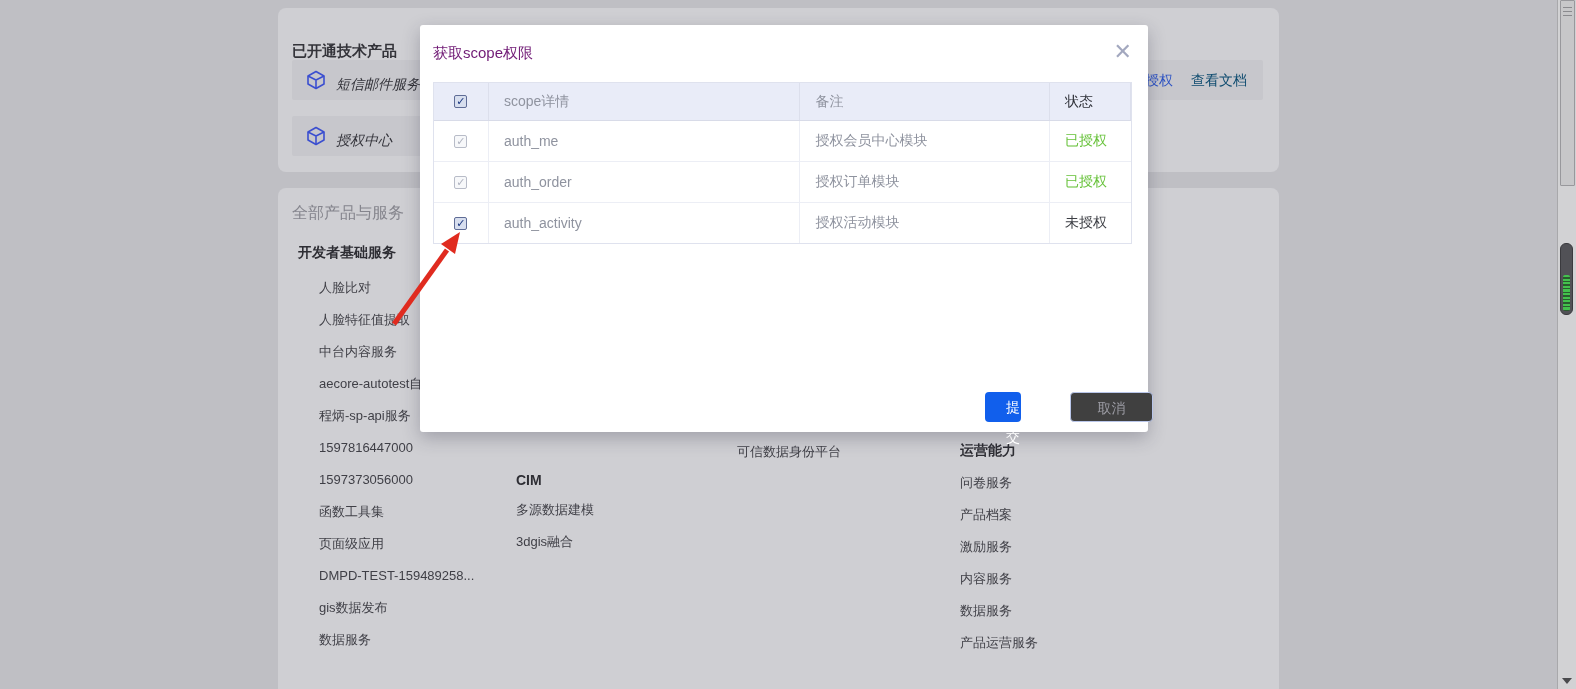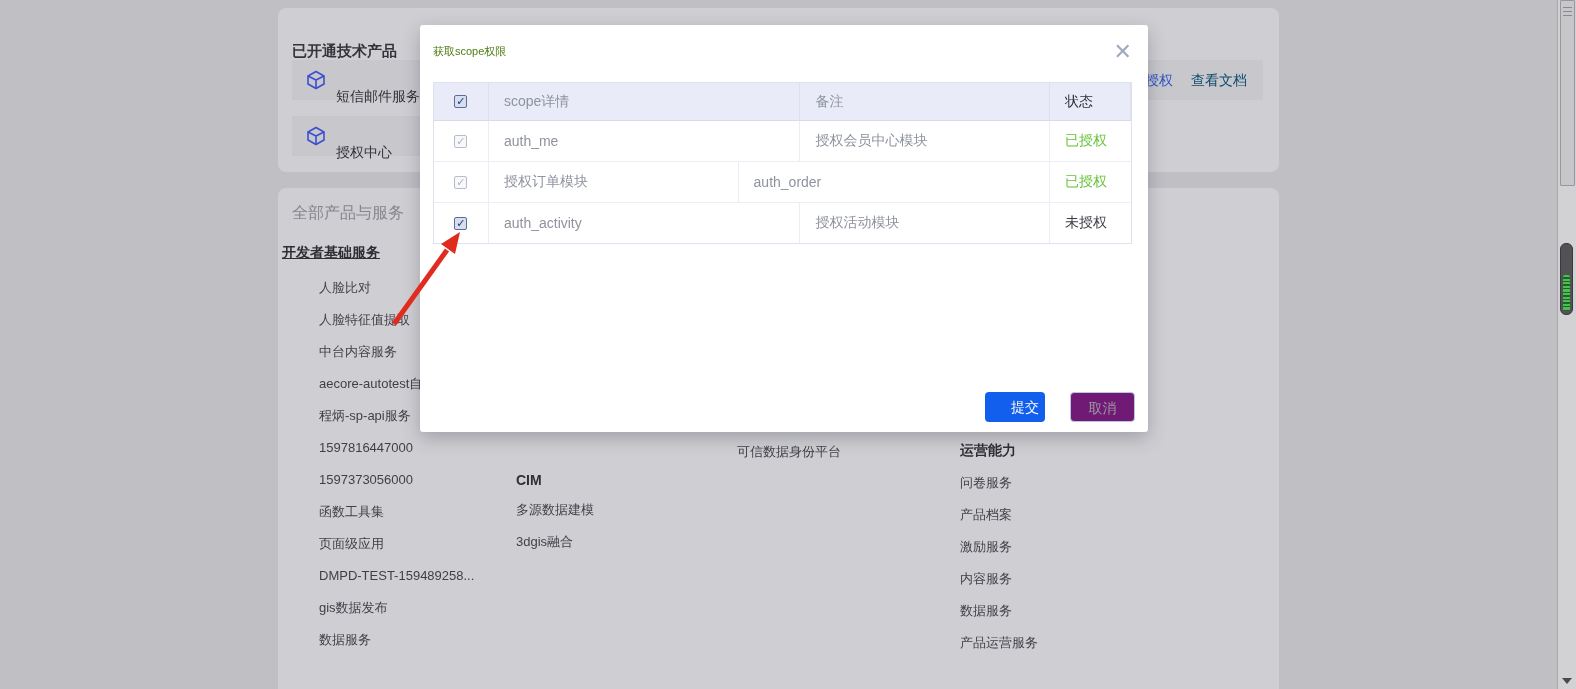--- a/index.html
+++ b/index.html
@@ -22,22 +22,22 @@
     font-size:15px; font-weight:bold; color:#34343a;margin-top:20px;
   }
   .prow {
     position:absolute; left:14px; height:40px;
     background:#c7c7cc; border-radius:2px;
   }
   .prow .cube {
     position:absolute; left:13px; top:9px; width:22px; height:22px;
   }
   .prow .pname {
-    position:absolute; left:44px; top:16px; line-height:40px;
-    font-size:14px; color:#33333a;
+    position:absolute; left:44px; top:4px; line-height:40px;
+    font-size:14px; color:#33333a;font-style:italic;
   }
   .prow .plinks {
     position:absolute; right:16px; top:0; line-height:40px; font-size:14px;
   }
   .prow .plinks span { margin-left:18px; cursor:pointer; }
   .big-gray-title {
     position:absolute; left:14px; top:15px;
     font-size:16px; color:#85858d;
   }
   .cat-header {
@@ -50,21 +50,21 @@
     white-space:nowrap;
   }
   
   .modal {
     position:absolute; left:420px; top:25px; width:728px; height:407px;
     background:#ffffff; border-radius:3px;
     box-shadow:0 6px 18px rgba(40,40,60,.28);
   }
   .modal-title {
     position:absolute; left:13px; top:19px;
-    font-size:11px; font-weight:500; color:#4d7c0f;text-align:right;
+    font-size:15px; font-weight:500; color:#701a75;text-align:right;
   }
   .modal-close {
     position:absolute; right:16px; top:13px;
     font-size:22px; line-height:28px; color:#a3a8bf; cursor:pointer;
     font-weight:300;
   }
   .scope-table {
     position:absolute; left:13px; top:57px; width:699px;
     border:1px solid #dfe2ee;
   }
@@ -91,23 +91,23 @@
     border:1px solid #5f6c96; background:#d7deee; color:#16337e;
   }
   .cb.disabled {
     border:1px solid #b8bcc8; background:#f7f8fa; color:#aeb2bf; cursor:default;
   }
   
   .btn {
     position:absolute; top:367px; height:30px; border-radius:4px;
     font-size:14px; text-align:center; line-height:30px; cursor:pointer;
   }
-  .btn-submit { left:565px; width:60px; color:#fff;padding-left:20px; }
+  .btn-submit { left:565px; width:36px; color:#fff;padding-left:20px; }
   .btn-cancel {
-    left:650px; width:65px; background:#701a75;
+    left:650px; width:83px; background:#404040;
     border:1px solid #b9c6ea; color:#9b9ba3;
   }
   
   .arrow-svg { position:absolute; left:0; top:0; pointer-events:none; z-index:50; }
   
   .scrollbar {
     position:absolute; right:0; top:0; width:19px; height:689px;
     background:#d2d2d4; border-left:1px solid #a8a8ab;
   }
   .sb-thumb {
@@ -151,21 +151,21 @@
             <path d="M3 7 L11 11 L19 7 M11 11 L11 19.5"></path>
           </svg></div>
         <div class="pname">授权中心</div>
       </div>
     </div>
 </div>
 
 <div class="card card2">
   <div class="big-gray-title">全部产品与服务</div>
   <div>
-      <div class="cat-header" style="left: 4px; top: 54px; text-decoration: underline;">开发者基础服务</div>
+      <div class="cat-header" style="left: 20px; top: 54px;">开发者基础服务</div>
       <div class="cat-items" style="left: 14px; top: 84px; margin-left: 27px;">
         <div>人脸比对</div>
         <div>人脸特征值提取</div>
         <div>中台内容服务</div>
         <div>aecore-autotest自动化..</div>
         <div>程炳-sp-api服务</div>
         <div>1597816447000</div>
         <div>1597373056000</div>
         <div>函数工具集</div>
         <div>页面级应用</div>
@@ -212,22 +212,22 @@
             <span class="cb disabled">✓</span>
           </div>
           <div class="tcell c-scope">auth_me</div>
           <div class="tcell c-remark">授权会员中心模块</div>
           <div class="tcell c-status" style="color: rgb(103, 194, 58);">已授权</div>
         </div>
         <div class="trow">
           <div class="tcell c-check">
             <span class="cb disabled">✓</span>
           </div>
+          <div class="tcell c-scope">auth_order</div>
           <div class="tcell c-remark">授权订单模块</div>
-          <div class="tcell c-scope">auth_order</div>
           <div class="tcell c-status" style="color: rgb(103, 194, 58);">已授权</div>
         </div>
         <div class="trow">
           <div class="tcell c-check">
             <span class="cb">✓</span>
           </div>
           <div class="tcell c-scope">auth_activity</div>
           <div class="tcell c-remark">授权活动模块</div>
           <div class="tcell c-status" style="color: rgb(60, 62, 68);">未授权</div>
         </div>

